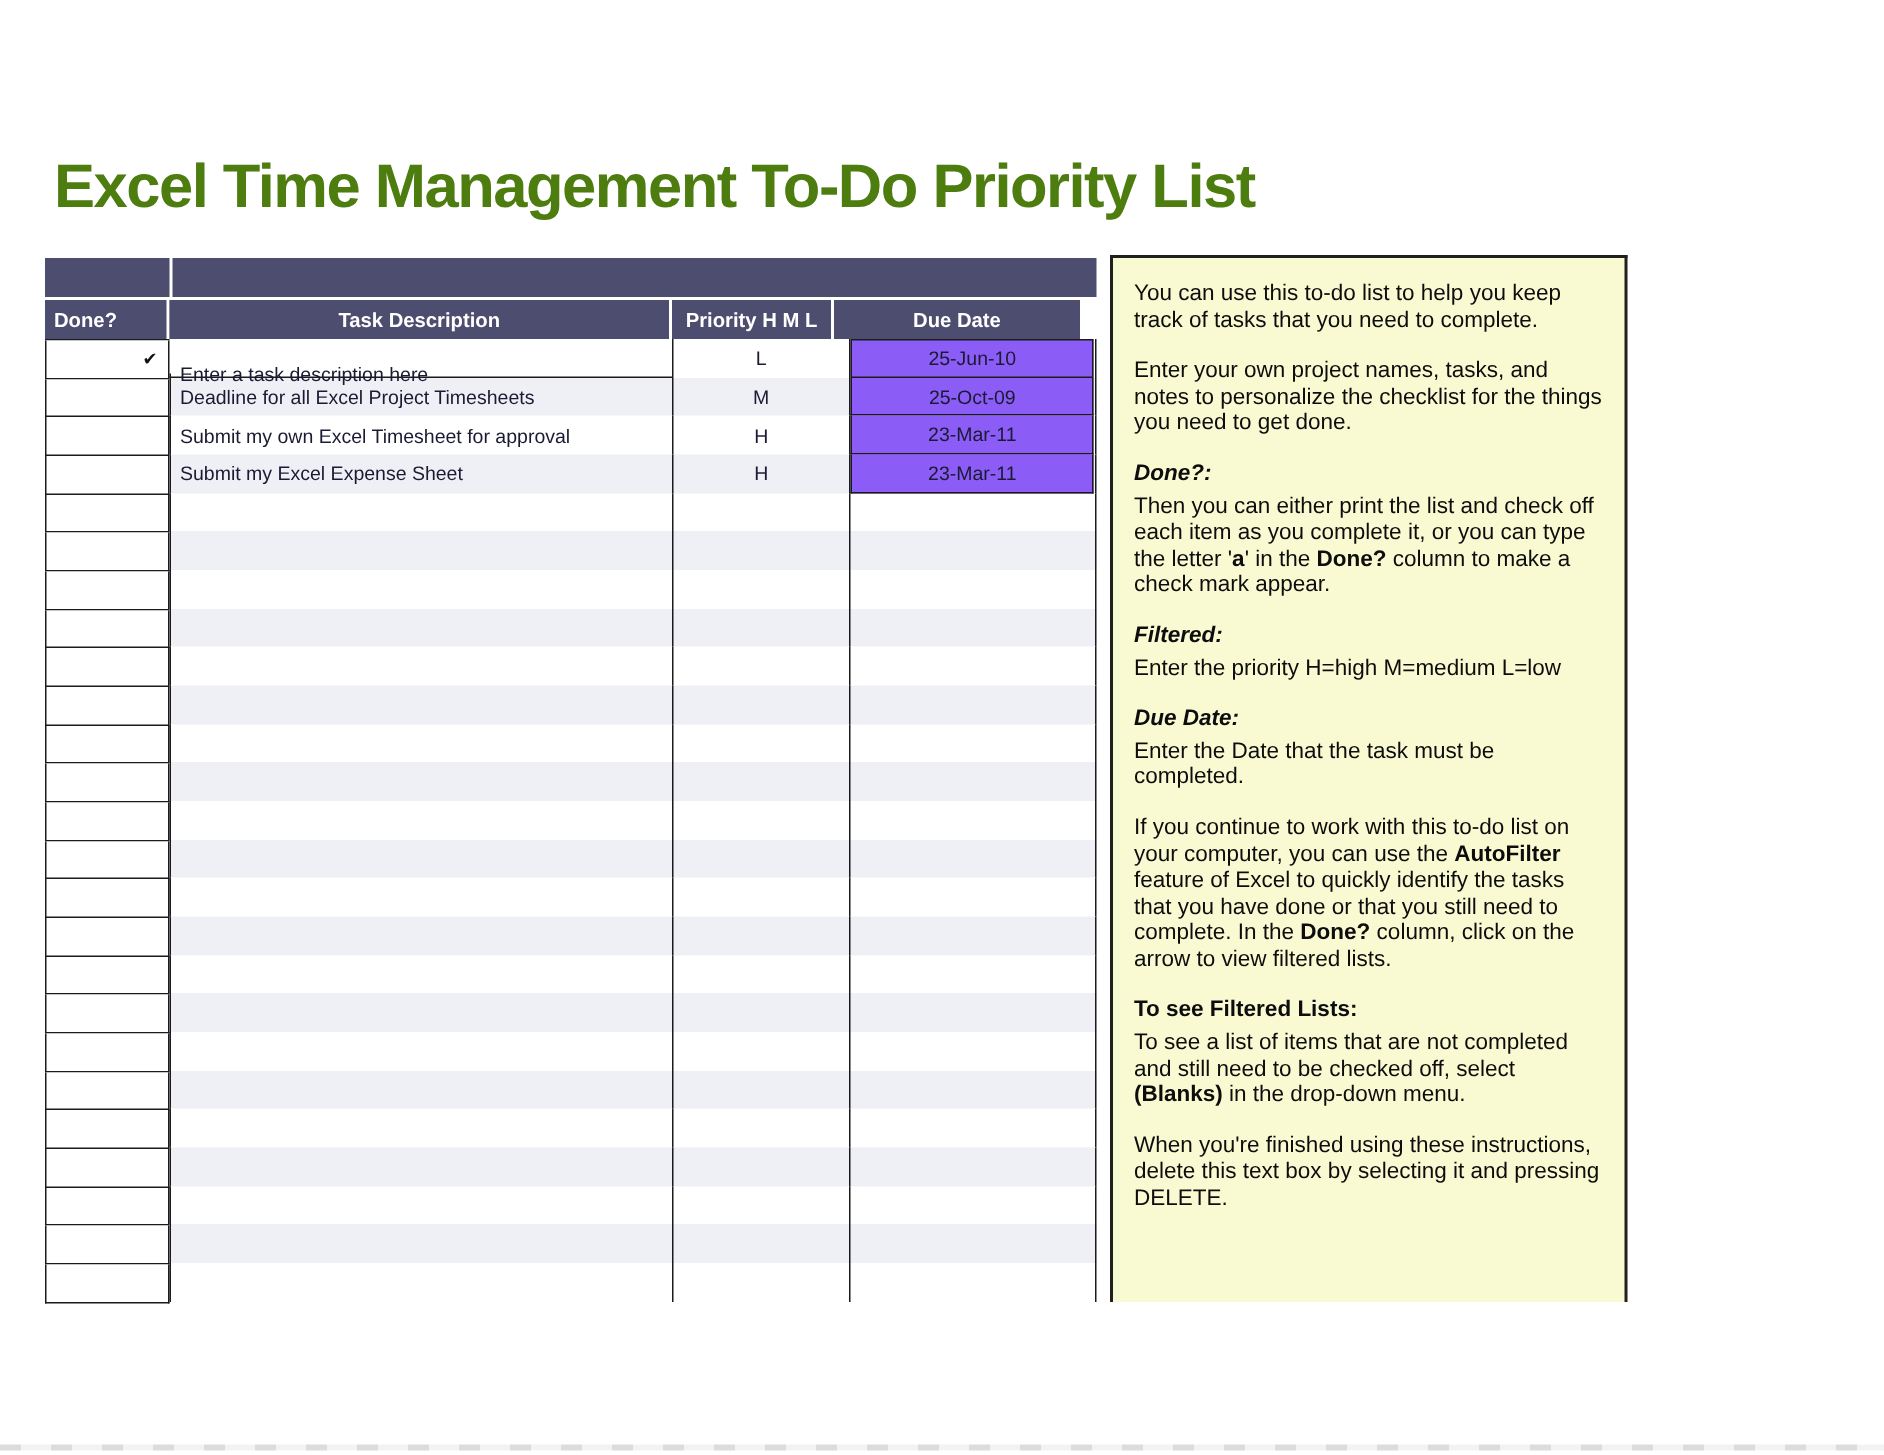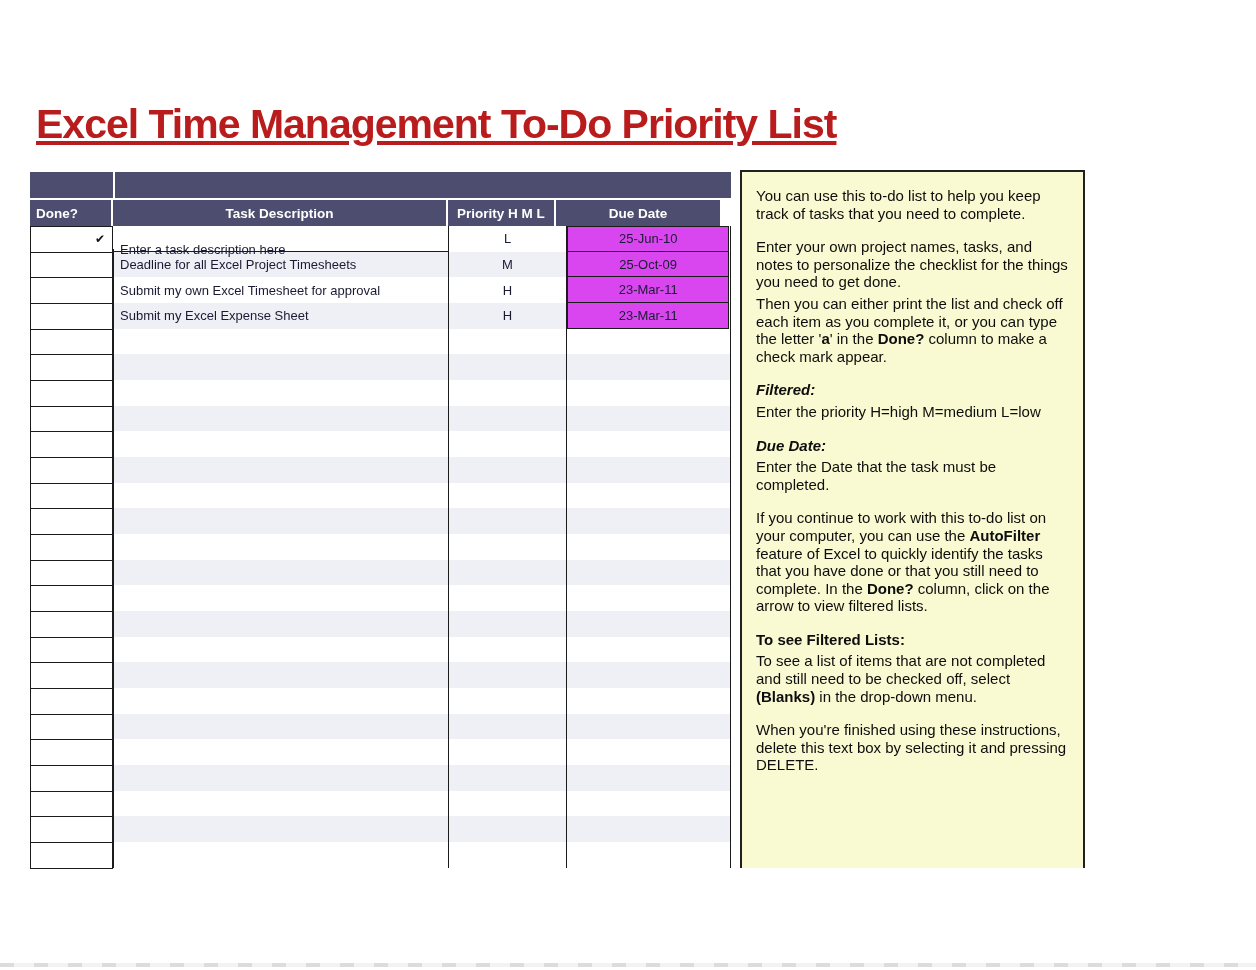--- a/index.html
+++ b/index.html
@@ -8,21 +8,21 @@
     --note-bg:#fafad2;
     --border-dark:#1b1b1b;
     --row-h:25.68px;
   }
   *{box-sizing:border-box;margin:0;padding:0;}
   html,body{width:1256px;height:970px;background:#fff;overflow:hidden;
     font-family:"Liberation Sans","DejaVu Sans",sans-serif;}
   .page{position:relative;width:1256px;height:970px;background:#fff;}
 
   .title{position:absolute;left:36px;top:100px;font-size:41px;font-weight:bold;
-    letter-spacing:-1px;color:#b91c1c;line-height:48px;text-decoration:underline;}
+    letter-spacing:-1px;color:#4d7c0f;line-height:48px;}
 
   
   .tbl{position:absolute;left:30px;top:172px;width:701px;}
   .top-band{position:relative;height:26px;background:var(--header-bg);}
   .top-band .vline{position:absolute;left:83px;top:0;width:2px;height:100%;background:#fff;}
   .hdr-gap{height:2px;background:#fff;}
   .hdr{display:flex;height:26px;}
   .hdr-cell{background:var(--header-bg);color:#fff;font-size:13.5px;font-weight:bold;
     display:flex;align-items:center;justify-content:center;}
   .hdr-cell.sep{border-right:2px solid #fff;}
@@ -40,21 +40,21 @@
 
   .main-col{width:618px;}
   .mrow{display:flex;height:var(--row-h);border-right:1.6px solid var(--border-dark);}
   .mrow:nth-child(even){background:var(--stripe);}
   .cell{display:flex;align-items:center;font-size:13px;color:#1a1a33;}
   .c-task{width:335px;padding-left:6px;border-left:1.6px solid var(--border-dark);}
   .c-pri{width:119px;justify-content:center;border-left:1.6px solid var(--border-dark);
     border-right:1.6px solid var(--border-dark);}
   .c-due{width:162.4px;justify-content:center;}
   .mrow.r1 .c-task{border-bottom:1.6px solid var(--border-dark);margin-top:23px;}
-  .due-box{background:#d946ef;border:1.6px solid var(--border-dark);width:100%;height:100%;
+  .due-box{background:#8b5cf6;border:1.6px solid var(--border-dark);width:100%;height:100%;
     display:flex;align-items:center;justify-content:center;}
   .mrow.nt .due-box{border-top:none;}
 
   
   .note{position:absolute;left:740px;top:170px;width:345px;height:698px;
     background:var(--note-bg);border:2px solid #202020;border-bottom:none;
     padding:11px 8px 0 10px;color:#0d0d0d;font-size:15px;line-height:17.6px;overflow:hidden;}
   .blk{margin:4px;}
   .blk.gap{margin-top:16px;}
   .blk .b{font-weight:bold;}
@@ -245,20 +245,21 @@
             <div class="cell c-pri"></div>
             <div class="cell c-due"></div>
           </div>
         </div>
     </div>
   </div>
 
   <div class="note" id="note-box">
       <div class="blk"><span>You can use this to-do list to help you keep track of tasks that you need to complete.</span></div>
       <div class="blk gap"><span>Enter your own project names, tasks, and notes to personalize the checklist for the things you need to get done.</span></div>
+      <div class="blk gap"><span class="b i">Done?:</span></div>
       <div class="blk"><span>Then you can either print the list and check off each item as you complete it, or you can type the letter '</span><span class="b">a</span><span>' in the </span><span class="b">Done?</span><span> column to make a check mark appear.</span></div>
       <div class="blk gap"><span class="b i">Filtered:</span></div>
       <div class="blk"><span>Enter the priority  H=high M=medium L=low</span></div>
       <div class="blk gap"><span class="b i">Due Date:</span></div>
       <div class="blk"><span>Enter the Date that the task must be completed.</span></div>
       <div class="blk gap"><span>If you continue to work with this to-do list on your computer, you can use the </span><span class="b">AutoFilter</span><span> feature of Excel to quickly identify the tasks that you have done or that you still need to complete. In the </span><span class="b">Done?</span><span> column, click on the arrow to view filtered lists.</span></div>
       <div class="blk gap"><span class="b">To see Filtered Lists:</span></div>
       <div class="blk"><span>To see a list of items that are not completed and still need to be checked off, select </span><span class="b">(Blanks)</span><span> in the drop-down menu.</span></div>
       <div class="blk gap"><span>When you're finished using these instructions, delete this text box by selecting it and pressing DELETE.</span></div>
     </div>

